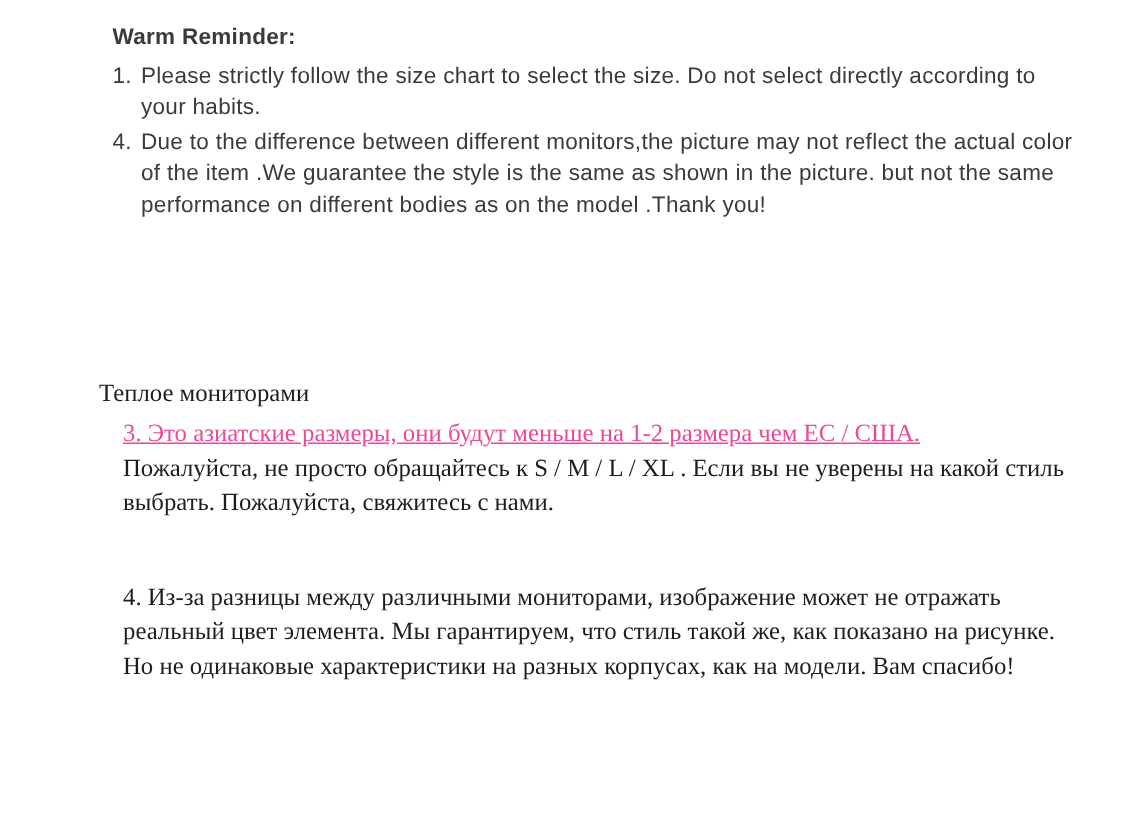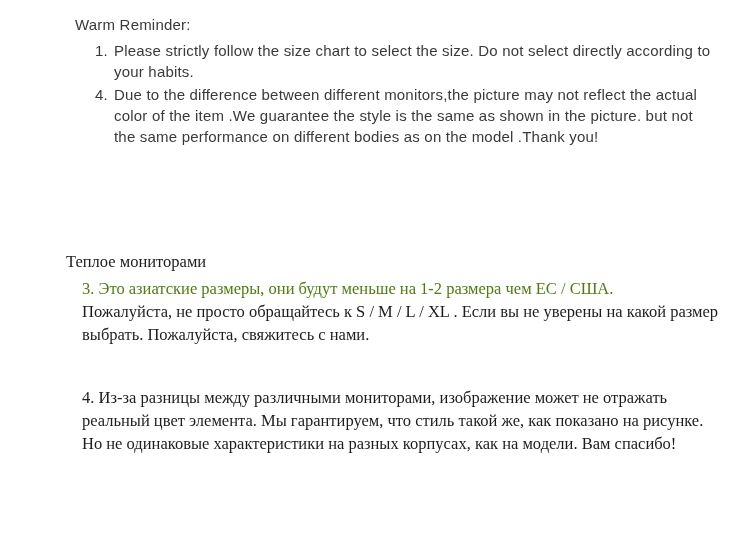--- a/index.html
+++ b/index.html
@@ -23,24 +23,24 @@
     top: 14px;
     width: 640px;
     font-family: "Liberation Sans", sans-serif;
     font-size: 15px;
     line-height: 21px;
     color: #3a3a3a;
     letter-spacing: 0.2px;
   }
   .en-title {
     margin: 0 0 5px 0;
-    font-weight: normal;
+    font-weight: bold;
   }
   .en-list {
-    margin-left: 20px;
+    margin-left: 0;
   }
   .en-item {
     padding-left: 19px;
     text-indent: -19px;
     margin-bottom: 2px;
   }
   .en-num {
     display: inline-block;
     width: 19px;
     text-indent: 0;
@@ -67,21 +67,22 @@
   .ru-par {
     margin: 0 0 0 16px;
     padding-bottom: 10px;
   }
   .ru-par.last {
     padding-bottom: 0;
     margin-top: 30px;
   }
   .red-ru {
     display: block;
-    color: #4d7c0f;
+    color: #ec4899;
+    text-decoration: underline;
   }
 </style>
 </head>
 <body>
 
 <div class="page">
 
   <div class="en-block">
     <div class="en-title">Warm Reminder:</div>
 
@@ -99,21 +100,21 @@
 
     </div>
   </div>
 
   <div class="ru-block">
     <div class="ru-title">Теплое мониторами</div>
 
 
 
     <div class="ru-par">
-      <span class="red-ru">3. Это азиатские размеры, они будут меньше на 1-2 размера чем ЕС / США.</span><span>Пожалуйста, не просто обращайтесь к S / M / L / XL . Если вы не уверены на какой размер выбрать. Пожалуйста, свяжитесь с нами.</span>
+      <span class="red-ru">3. Это азиатские размеры, они будут меньше на 1-2 размера чем ЕС / США.</span><span>Пожалуйста, не просто обращайтесь к S / M / L / XL . Если вы не уверены на какой стиль выбрать. Пожалуйста, свяжитесь с нами.</span>
     </div>
 
     <div class="ru-par last">
       <span>4. Из-за разницы между различными мониторами, изображение может не отражать реальный цвет элемента. Мы гарантируем, что стиль такой же, как показано на рисунке. Но не одинаковые характеристики на разных корпусах, как на модели. Вам спасибо!</span>
     </div>
 
   </div>
 
 </div>
 

